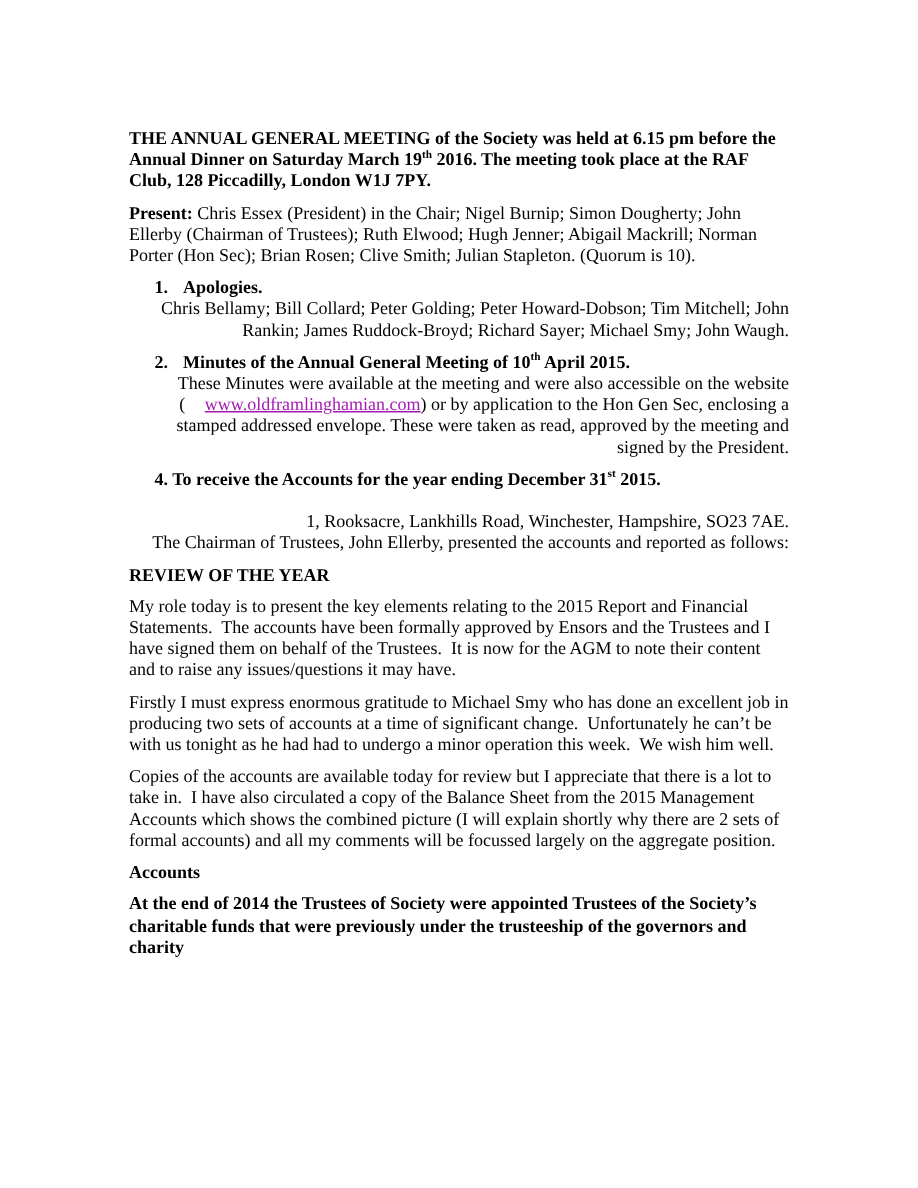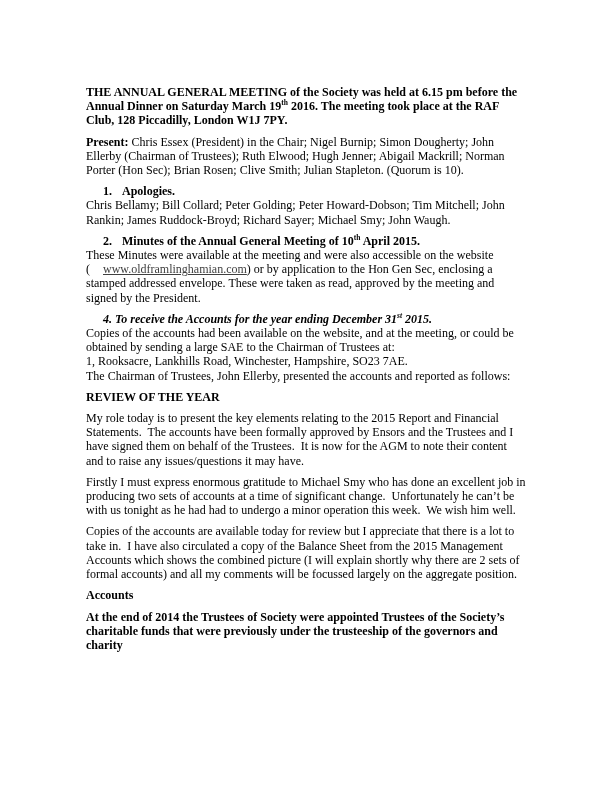--- a/index.html
+++ b/index.html
@@ -16,55 +16,55 @@
     padding: 78px 86px 0 86px;
     font-family: "Liberation Serif", "DejaVu Serif", serif;
     font-size: 12px;
     line-height: 14.2px;
     color: #000000;
   }
   .para {
     margin-top: 7px;
     white-space: pre-wrap;
   }
-  .tight { margin-top: 0; }
-  .indent { padding-left: 17px; font-style: italic; }
+  .tight { margin-top: 0; text-align: right; }
+  .indent { padding-left: 17px; }
   .list-heading {
     padding-left: 17px;
     font-weight: bold;
   }
   .num {
     display: inline-block;
     min-width: 19px;
   }
   .bold { font-weight: bold; }
   sup {
     font-size: 7.5px;
     line-height: 0;
     vertical-align: super;
   }
   a.doc-link {
-    color: #404040;
+    color: #a21caf;
     cursor: pointer;
     margin-left: 13px;
   }
 </style>
 </head>
 <body>
 
 <div class="page">
   <div>
       <p class="para"><span class="bold">THE ANNUAL GENERAL MEETING of the Society was held at 6.15 pm before the Annual Dinner on Saturday March 19</span><sup class="bold">th</sup><span class="bold"> 2016. The meeting took place at the RAF Club, 128 Piccadilly, London W1J 7PY.</span></p>
       <p class="para"><span class="bold">Present:</span><span> Chris Essex (President) in the Chair; Nigel Burnip; Simon Dougherty; John Ellerby (Chairman of Trustees); Ruth Elwood; Hugh Jenner; Abigail Mackrill; Norman Porter (Hon Sec); Brian Rosen; Clive Smith; Julian Stapleton. (Quorum is 10).</span></p>
       <p class="para list-heading"><span class="num">1.</span><span class="bold">Apologies.</span></p>
       <p class="para tight"><span>Chris Bellamy; Bill Collard; Peter Golding; Peter Howard-Dobson; Tim Mitchell; John Rankin; James Ruddock-Broyd; Richard Sayer; Michael Smy; John Waugh.</span></p>
       <p class="para list-heading"><span class="num">2.</span><span class="bold">Minutes of the Annual General Meeting of 10</span><sup class="bold">th</sup><span class="bold"> April 2015.</span></p>
       <p class="para tight"><span>These Minutes were available at the meeting and were also accessible on the website (</span><a href="#" class="doc-link">www.oldframlinghamian.com</a><span>) or by application to the Hon Gen Sec, enclosing a stamped addressed envelope. These were taken as read, approved by the meeting and signed by the President.</span></p>
       <p class="para indent"><span class="bold">4. To receive the Accounts for the year ending December 31</span><sup class="bold">st</sup><span class="bold"> 2015.</span></p>
-      <p class="para tight"><span>Copies of the accounts had been available on the website, and at the meeting, or could be obtained by sending a large SAE to the Chairman of Trustees at:</span><br><span>1, Rooksacre, Lankhills Road, Winchester, Hampshire, SO23 7AE.</span><br><span>The Chairman of Trustees, John Ellerby, presented the accounts and reported as follows:</span></p>
+      <p class="para tight"><br><span>1, Rooksacre, Lankhills Road, Winchester, Hampshire, SO23 7AE.</span><br><span>The Chairman of Trustees, John Ellerby, presented the accounts and reported as follows:</span></p>
       <p class="para"><span class="bold">REVIEW OF THE YEAR</span></p>
       <p class="para"><span>My role today is to present the key elements relating to the 2015 Report and Financial Statements.  The accounts have been formally approved by Ensors and the Trustees and I have signed them on behalf of the Trustees.  It is now for the AGM to note their content and to raise any issues/questions it may have.</span></p>
       <p class="para"><span>Firstly I must express enormous gratitude to Michael Smy who has done an excellent job in producing two sets of accounts at a time of significant change.  Unfortunately he can’t be with us tonight as he had had to undergo a minor operation this week.  We wish him well.</span></p>
       <p class="para"><span>Copies of the accounts are available today for review but I appreciate that there is a lot to take in.  I have also circulated a copy of the Balance Sheet from the 2015 Management Accounts which shows the combined picture (I will explain shortly why there are 2 sets of formal accounts) and all my comments will be focussed largely on the aggregate position.</span></p>
       <p class="para"><span class="bold">Accounts</span></p>
       <p class="para"><span class="bold">At the end of 2014 the Trustees of Society were appointed Trustees of the Society’s charitable funds that were previously under the trusteeship of the governors and charity</span></p>
     </div>
 </div>
 
 </body></html>

